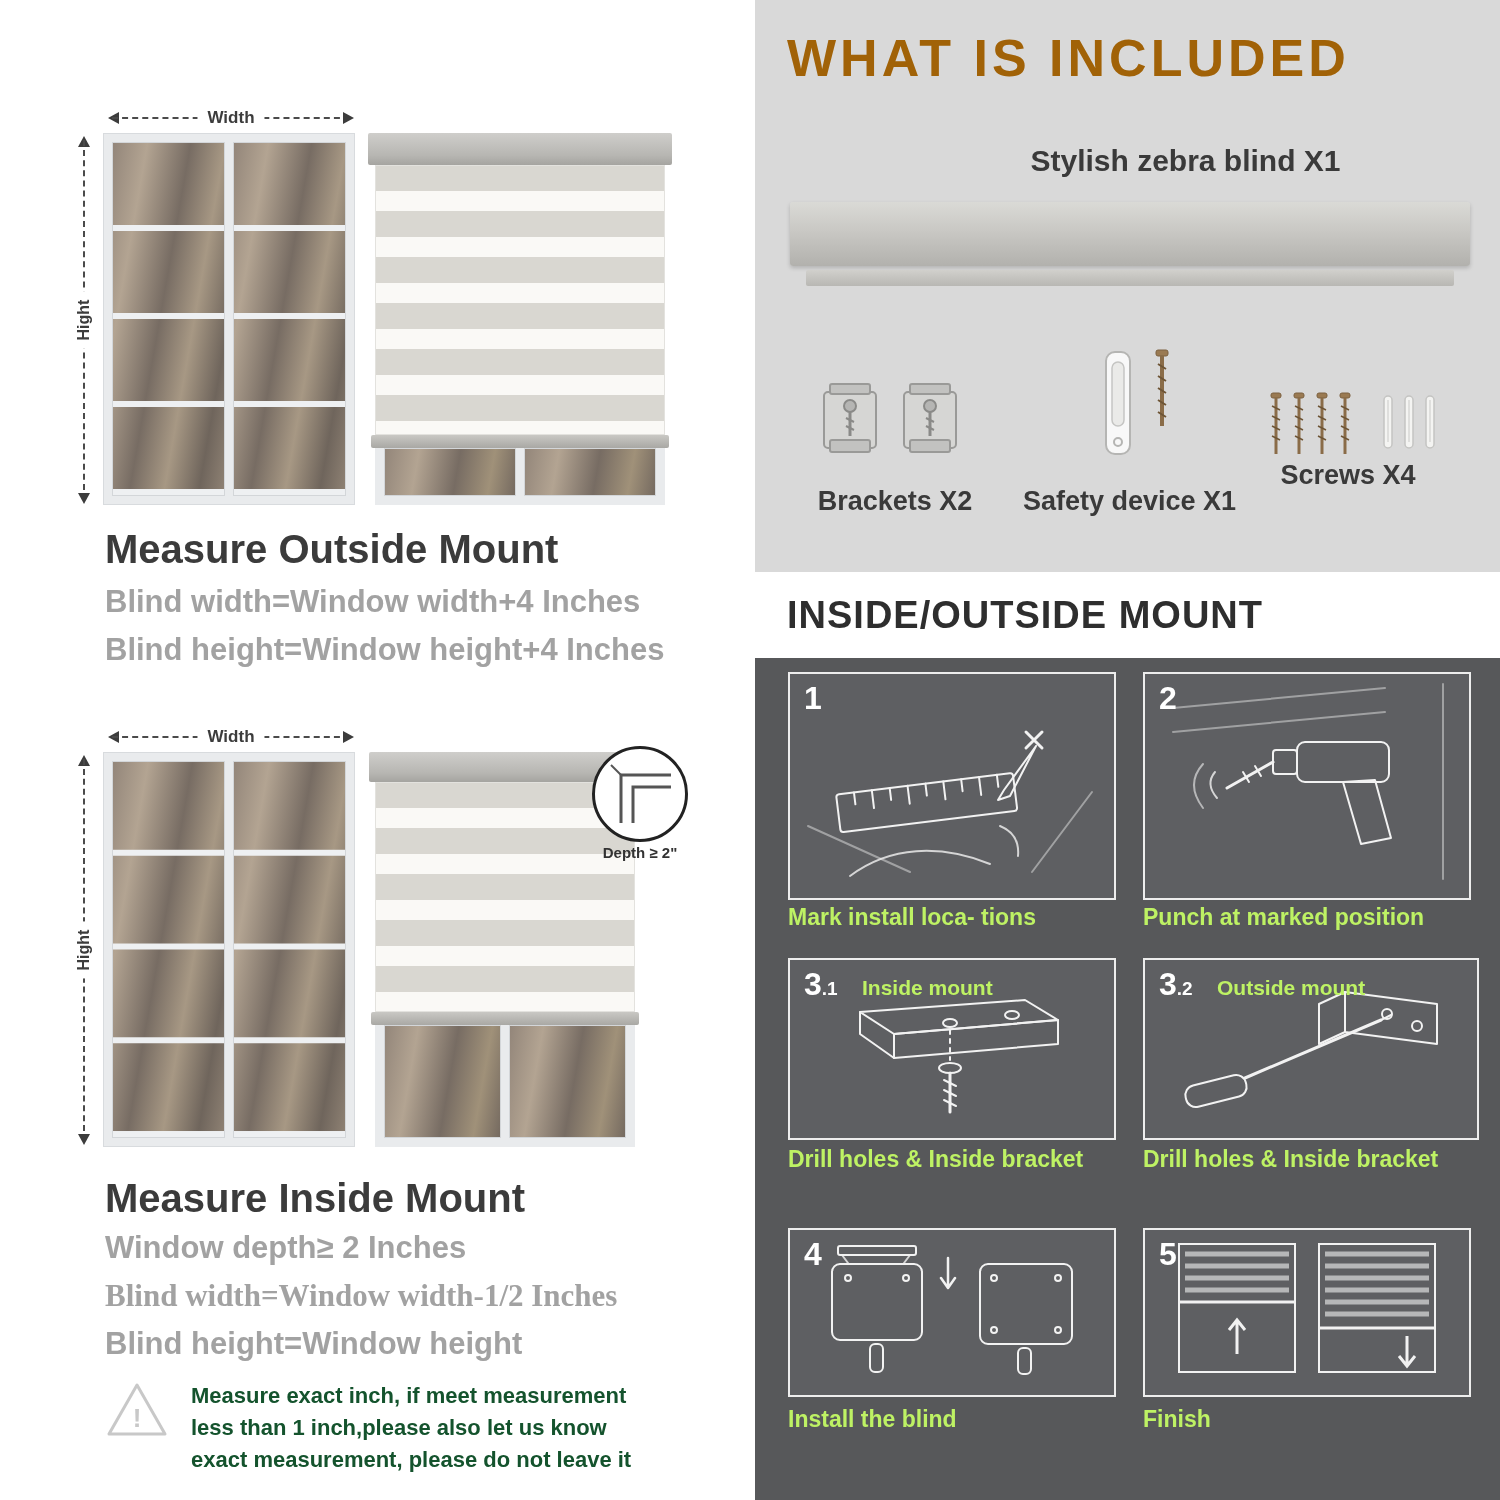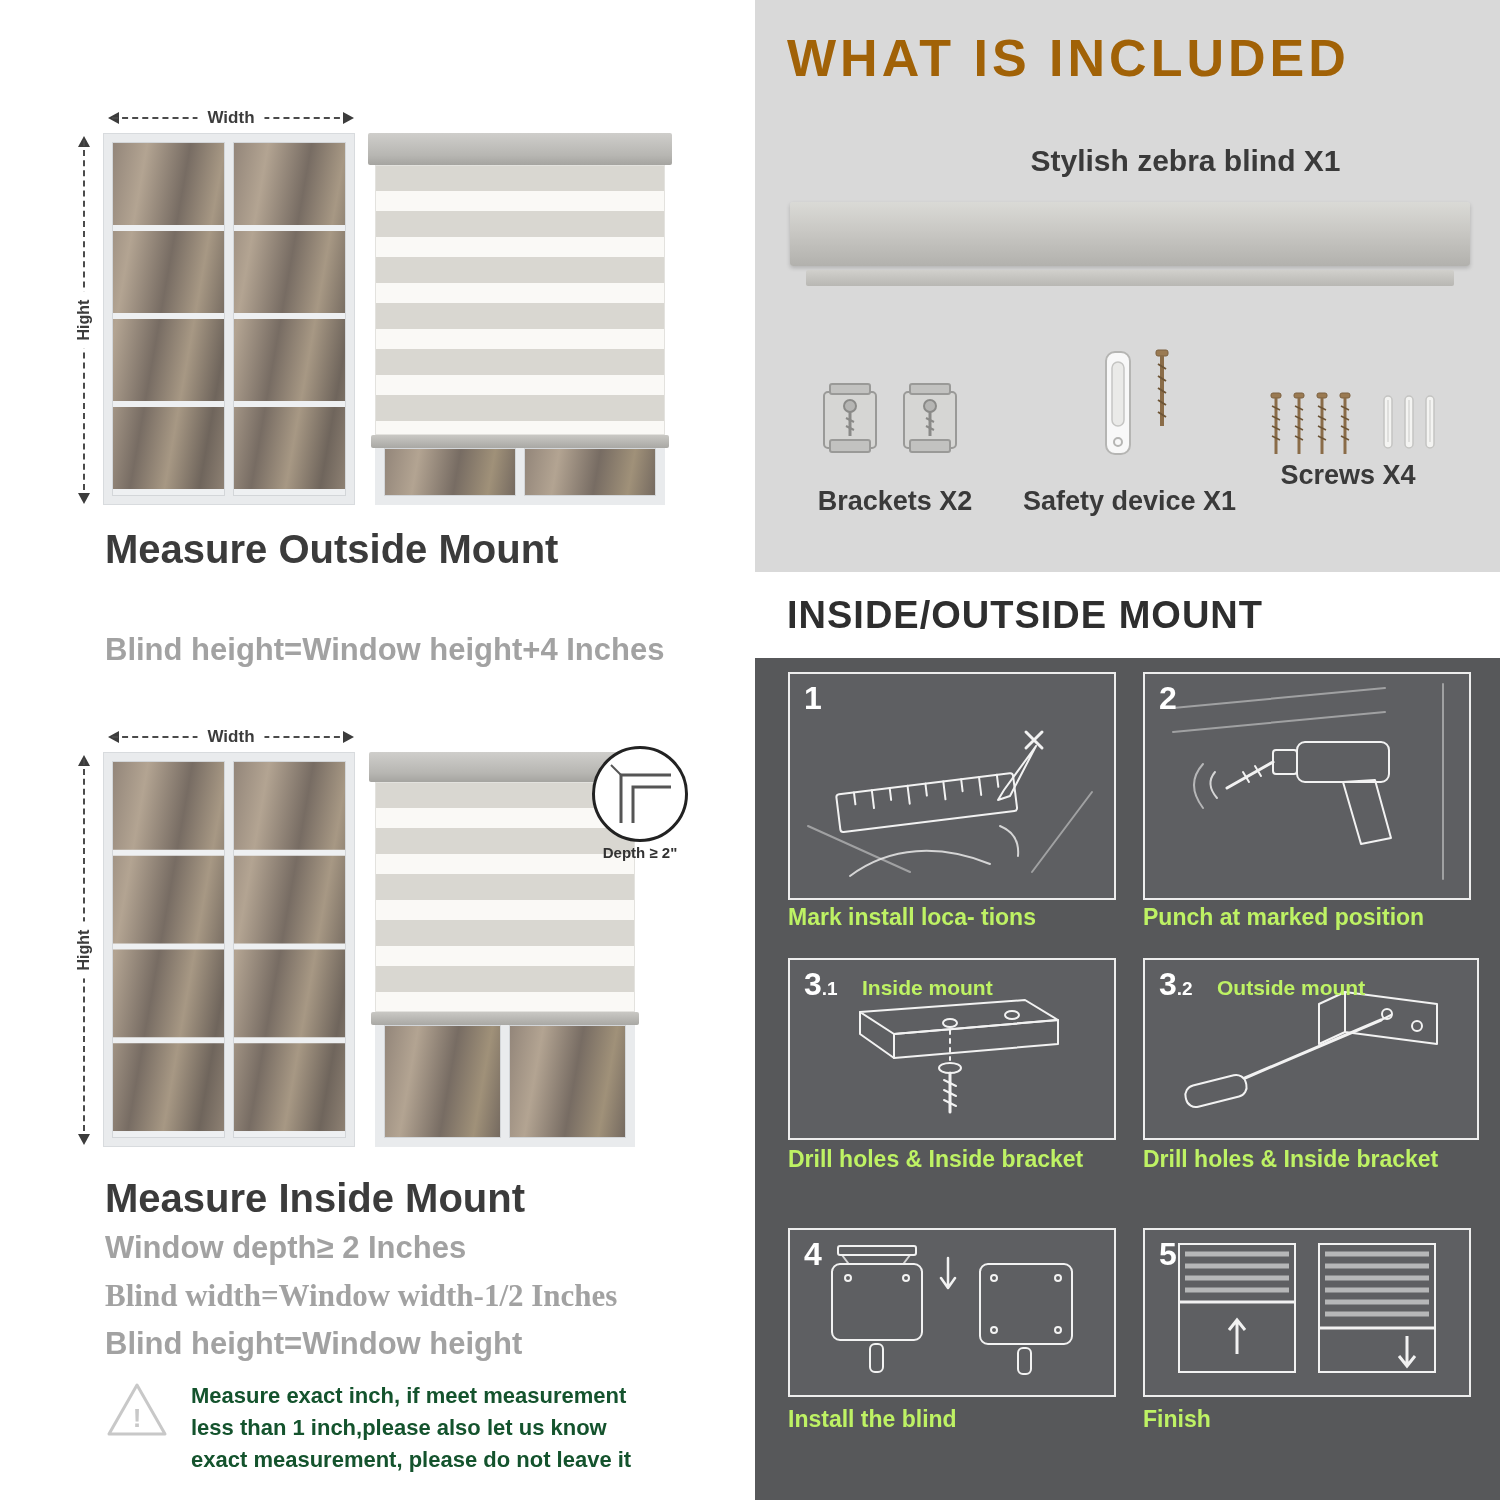--- a/index.html
+++ b/index.html
@@ -108,20 +108,21 @@
     <div class="cassette"></div>
     <div class="stripes" style="top:32px;height:270px;"></div>
     <div class="rail" style="top:302px;"></div>
     <div class="under" style="top:315px;">
       <div class="pane"></div>
       <div class="pane"></div>
     </div>
   </div>
 
   <div class="abs section-title" style="left:105px;top:527px;">Measure Outside Mount</div>
+  <div class="abs gray-line" style="left:105px;top:584px;">Blind width=Window width+4 Inches</div>
   <div class="abs gray-line" style="left:105px;top:632px;">Blind height=Window height+4 Inches</div>
 
   <div class="harrow" style="left:108px;top:729px;width:246px;">
     <span class="ah l"></span>
     <span class="line"></span>
     <span class="ah r"></span>
     <span class="wlbl">Width</span>
   </div>
   <div class="varrow" style="left:76px;top:755px;height:390px;">
     <span class="ah u"></span>

